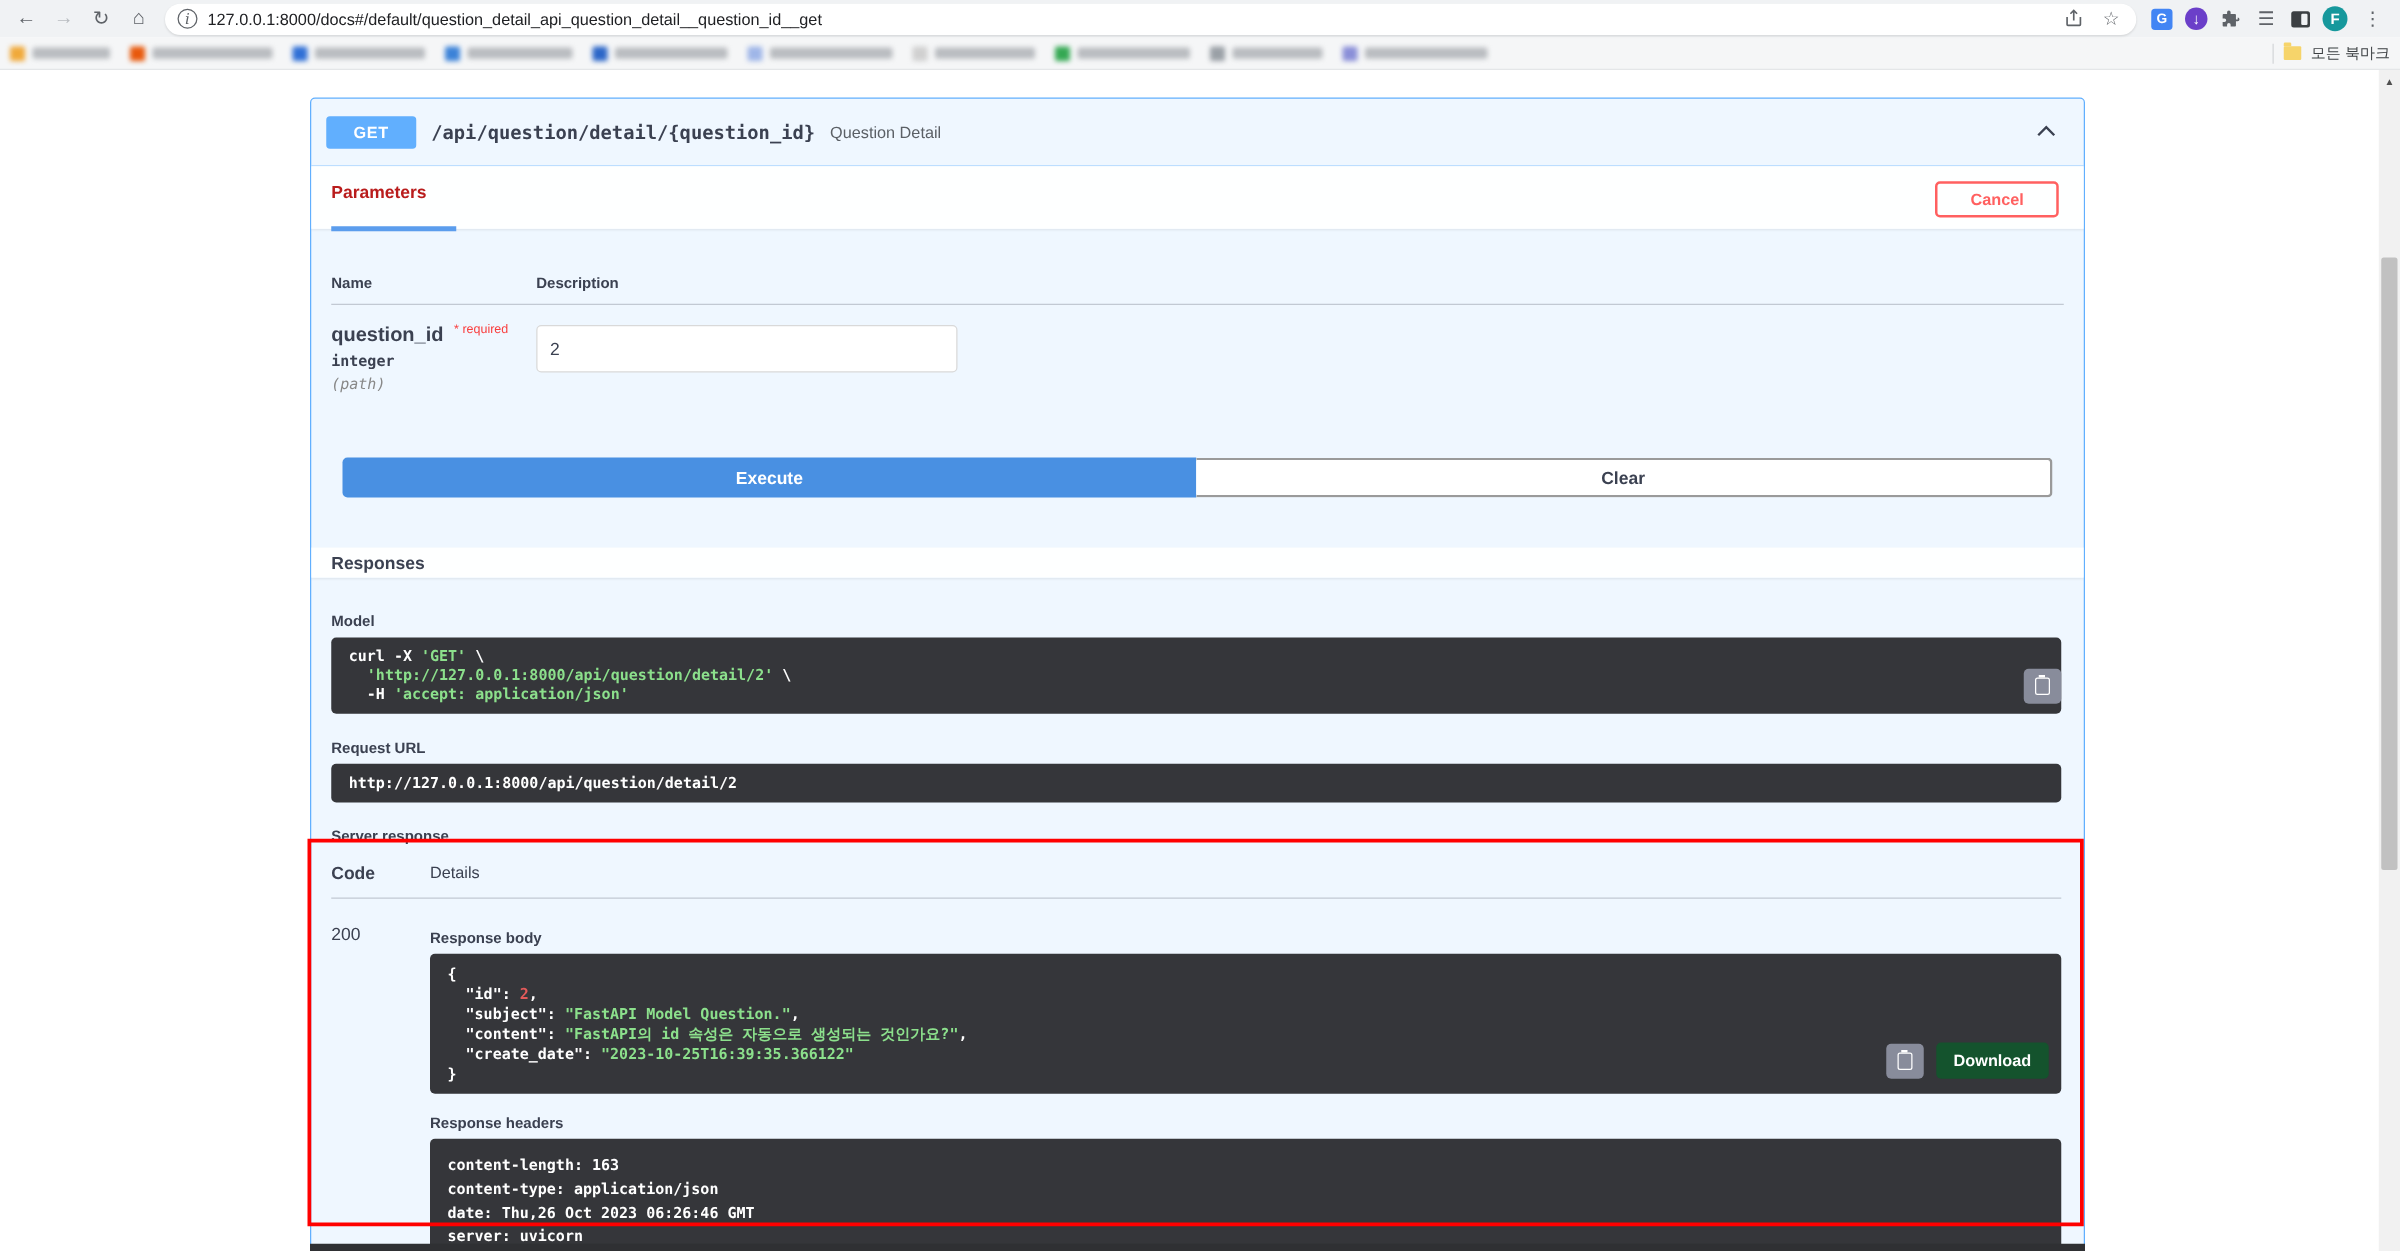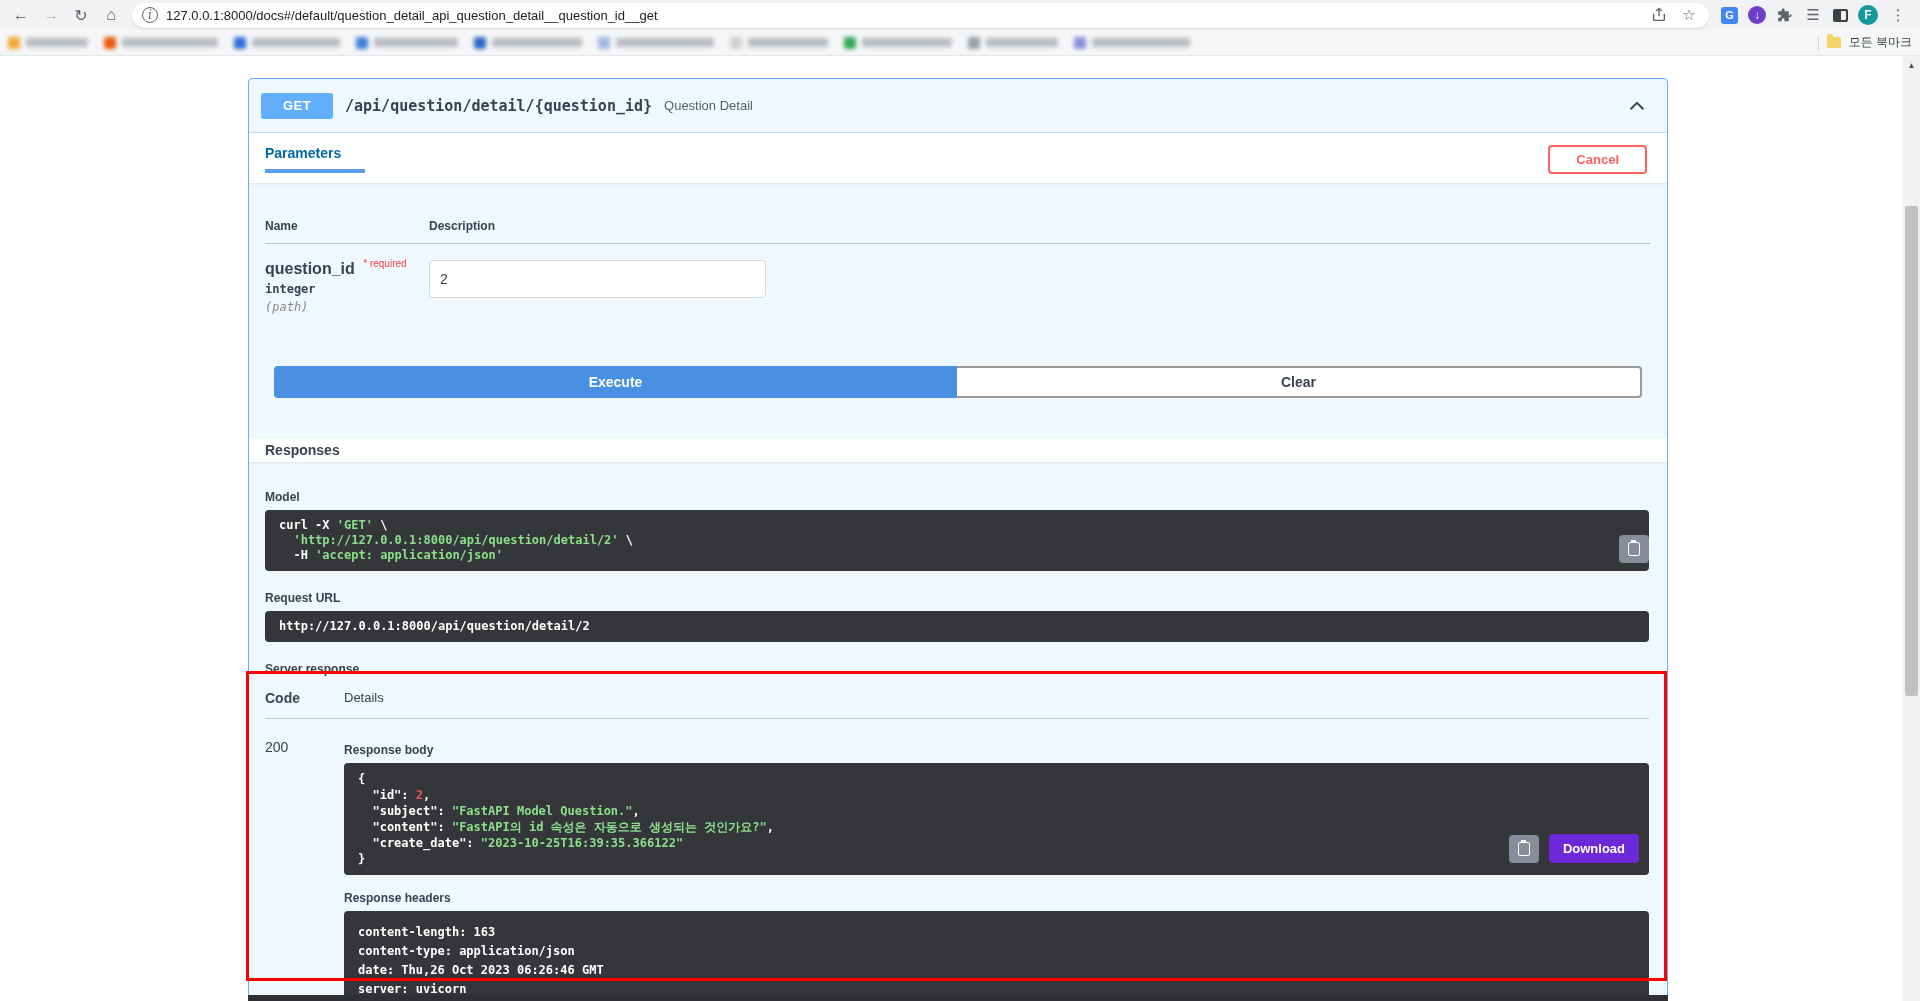--- a/index.html
+++ b/index.html
@@ -56,21 +56,21 @@
     border-bottom:1px solid rgba(97,175,254,.35); cursor:pointer; }
   .method-badge { background:#61affe; color:#fff; font-weight:bold; font-size:13px; border-radius:3px;
     width:72px; height:26px; display:flex; align-items:center; justify-content:center; letter-spacing:.5px; }
   .op-path { font-family:"DejaVu Sans Mono", monospace; font-size:15px; font-weight:600; color:#3b4151; }
   .op-desc { font-size:13px; color:#5b6066; }
   .op-chevron { margin-left:auto; color:#3b4151; padding:4px 10px; }
 
   .section-header { background:rgba(255,255,255,.92); padding:12px 20px 0 16px; height:50px;
     display:flex; justify-content:space-between; align-items:flex-start;
     box-shadow:0 1px 2px rgba(0,0,0,.08); position:relative; }
-  .tab-item { font-size:14px; font-weight:bold; color:#0369a1; padding-bottom:12px; position:relative; cursor:pointer; }
+  .tab-item { font-size:14px; font-weight:bold; color:#b91c1c; padding-bottom:24px; position:relative; cursor:pointer; }
   .tab-item:after { content:""; position:absolute; left:0; bottom:0; width:100px; height:4px; background:#5b9ded; }
   .btn-cancel { border:2px solid #ff6060; color:#ff6060; background:transparent; font-weight:bold; font-size:13px;
     border-radius:4px; padding:5px 26px; cursor:pointer; font-family:inherit; }
 
   .params-area { padding:36px 16px 40px 16px; }
   .param-grid { display:grid; grid-template-columns:164px 1fr; }
   .col-head { font-size:12px; font-weight:bold; color:#3b4151; padding-bottom:10px;
     border-bottom:1px solid rgba(59,65,81,.25); }
   .param-cell { padding-top:16px; }
   .param-name { font-size:16px; font-weight:bold; color:#3b4151; }
@@ -98,21 +98,21 @@
   .lh19 .code-line { line-height:19px; }
   .tok-w { color:#ffffff; }
   .tok-g { color:#8ce08c; }
   .tok-r { color:#e25a5a; }
 
   .copy-btn { position:absolute; right:8px; bottom:8px; width:30px; height:28px; background:#888c9b;
     border-radius:4px; border:none; display:flex; align-items:center; justify-content:center; cursor:pointer; }
   .clip { width:12px; height:14px; border:1.5px solid #fff; border-radius:2px; position:relative; }
   .clip:before { content:""; position:absolute; top:-3px; left:2px; width:5px; height:2px; background:#fff; }
   .body-actions { position:absolute; right:10px; bottom:12px; display:flex; gap:10px; align-items:center; }
-  .btn-download { background:#6d28d9; color:#fff; font-weight:bold; font-size:13px; border:none; border-radius:4px;
+  .btn-download { background:#14532d; color:#fff; font-weight:bold; font-size:13px; border:none; border-radius:4px;
     padding:7px 14px; cursor:pointer; font-family:"Liberation Sans",sans-serif; }
   .body-actions .copy-btn { position:static; }
 
   .mt20 { margin-top:20px; } .mt16 { margin-top:16px; }
 
   .code-details-grid { display:grid; grid-template-columns:79px 1fr; margin-top:14px; }
   .cd-head { padding-bottom:12px; border-bottom:1px solid rgba(59,65,81,.25); }
   .cd-code-head { font-size:14px; font-weight:600; color:#3b4151; }
   .cd-details-head { font-size:13px; color:#3b4151; }
   .status-code { font-size:14px; color:#3b4151; padding-top:20px; }

